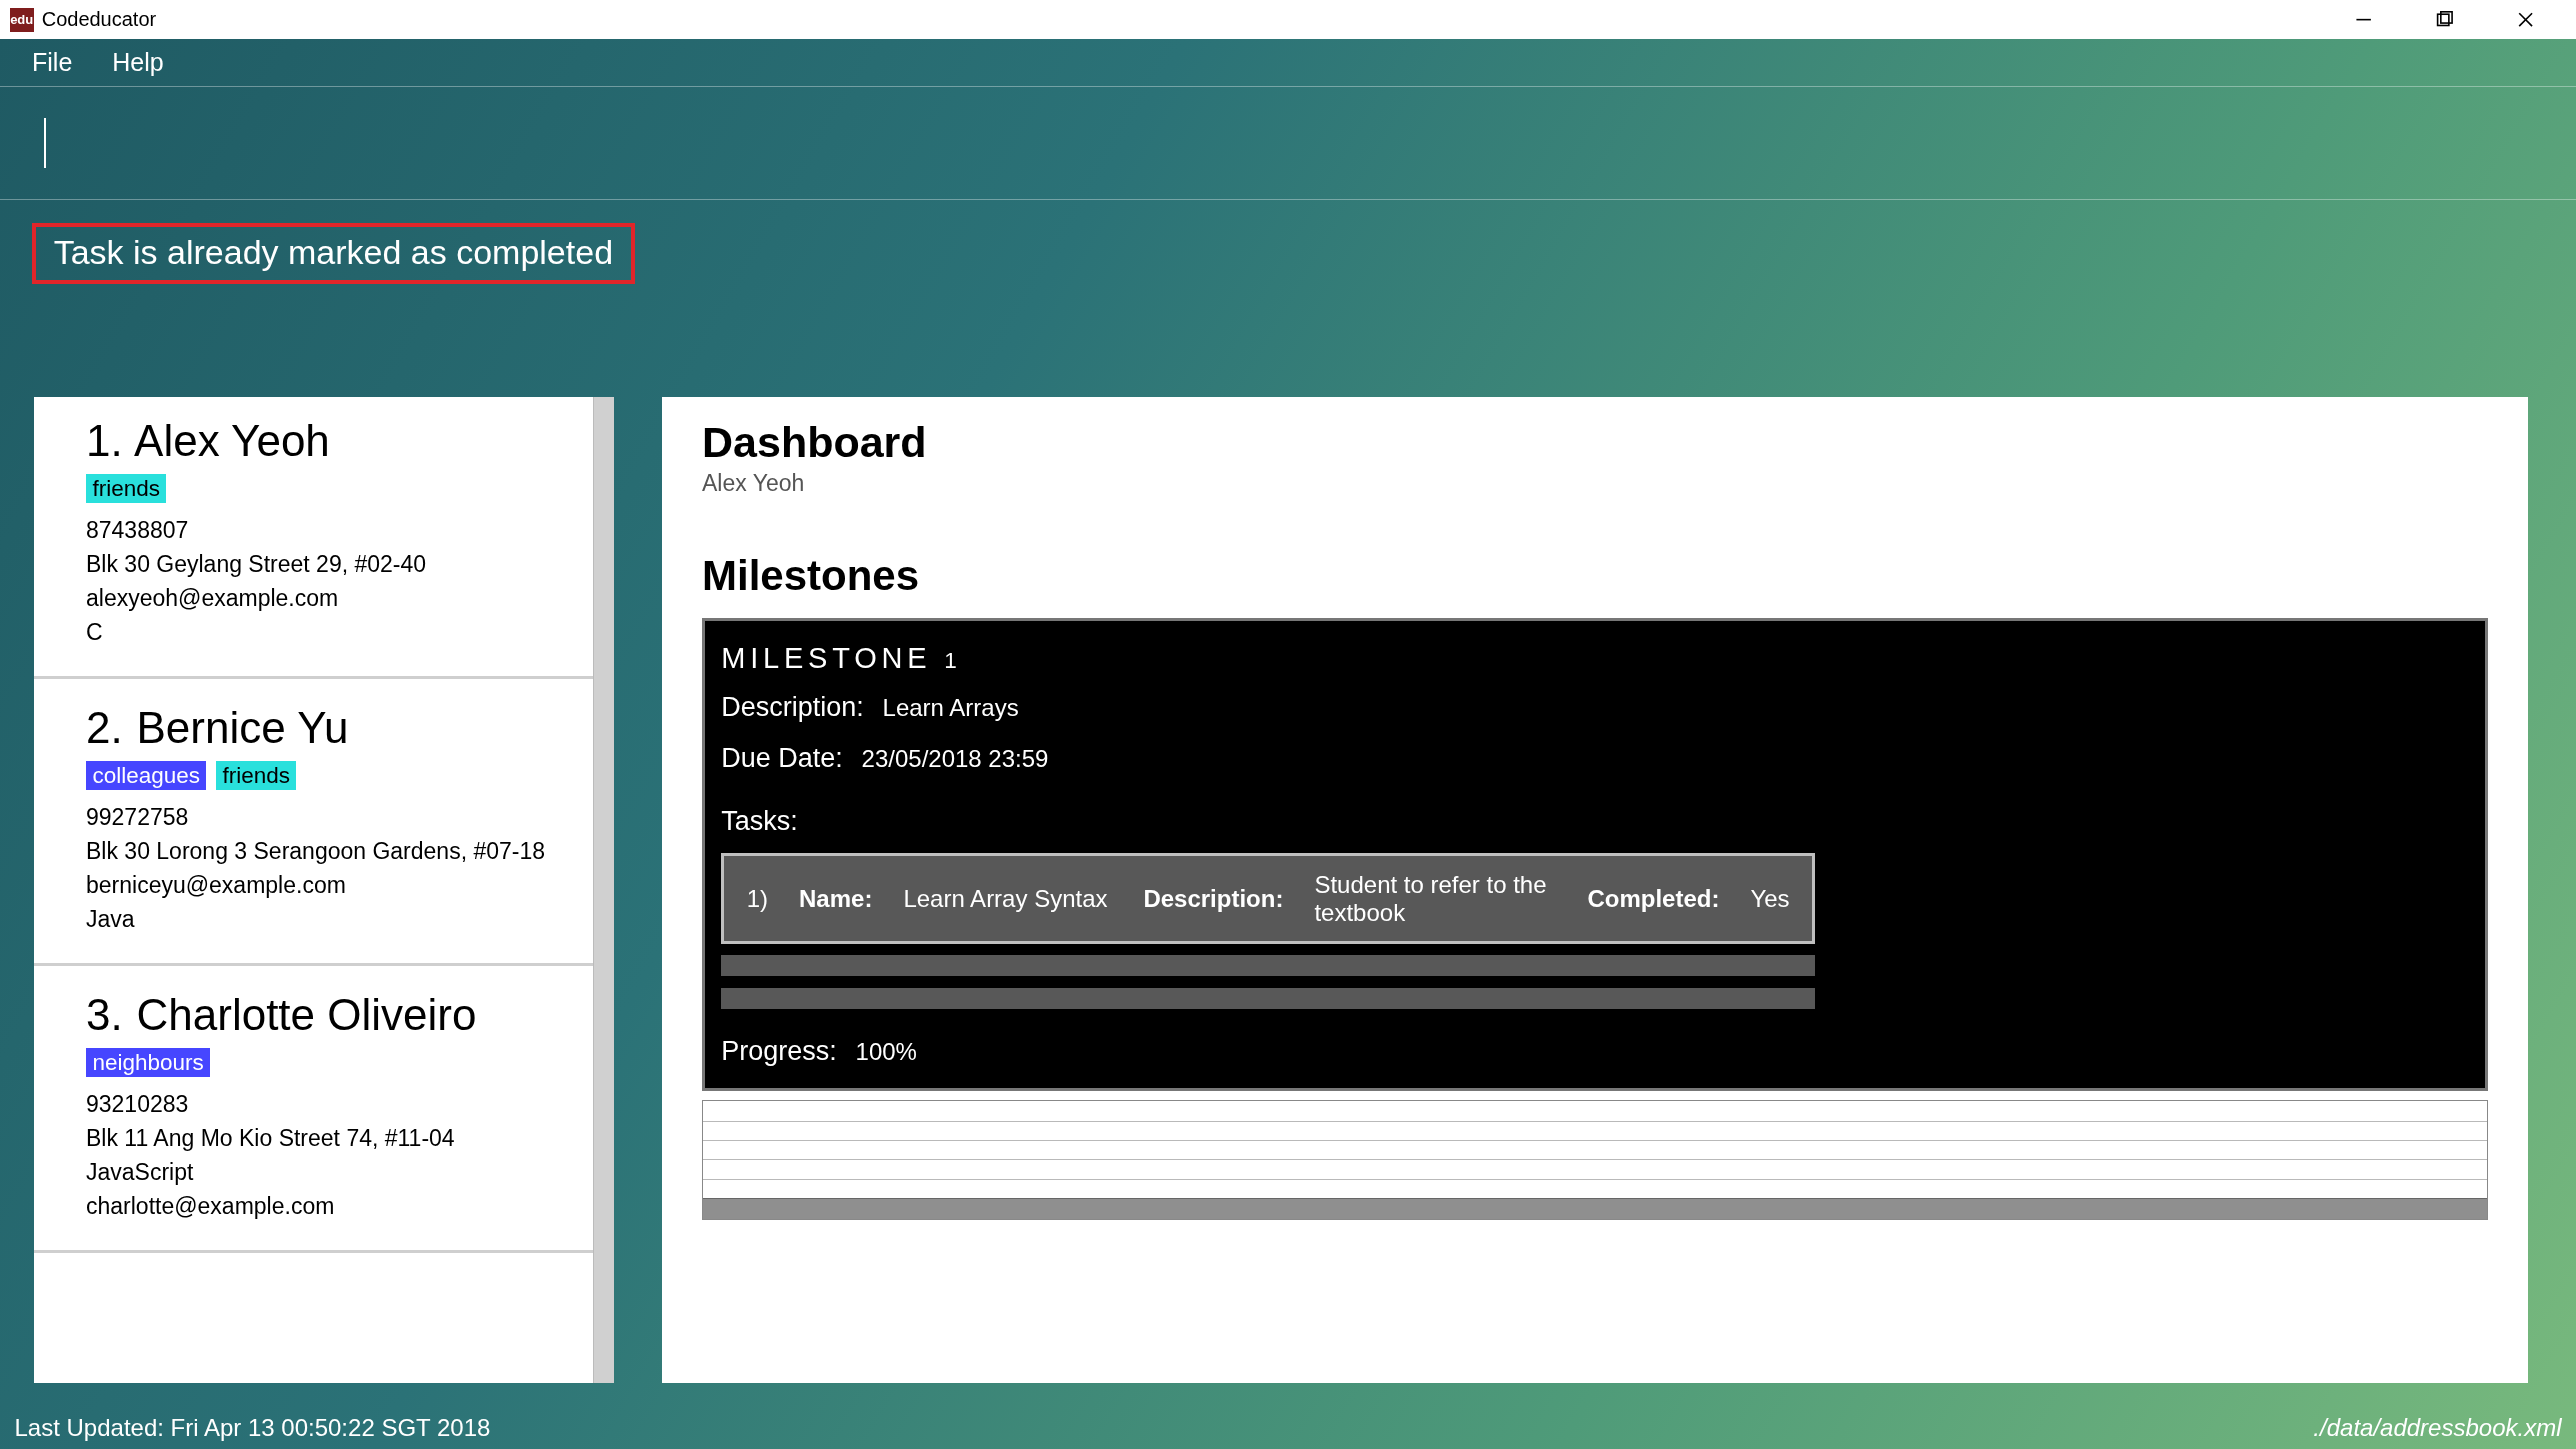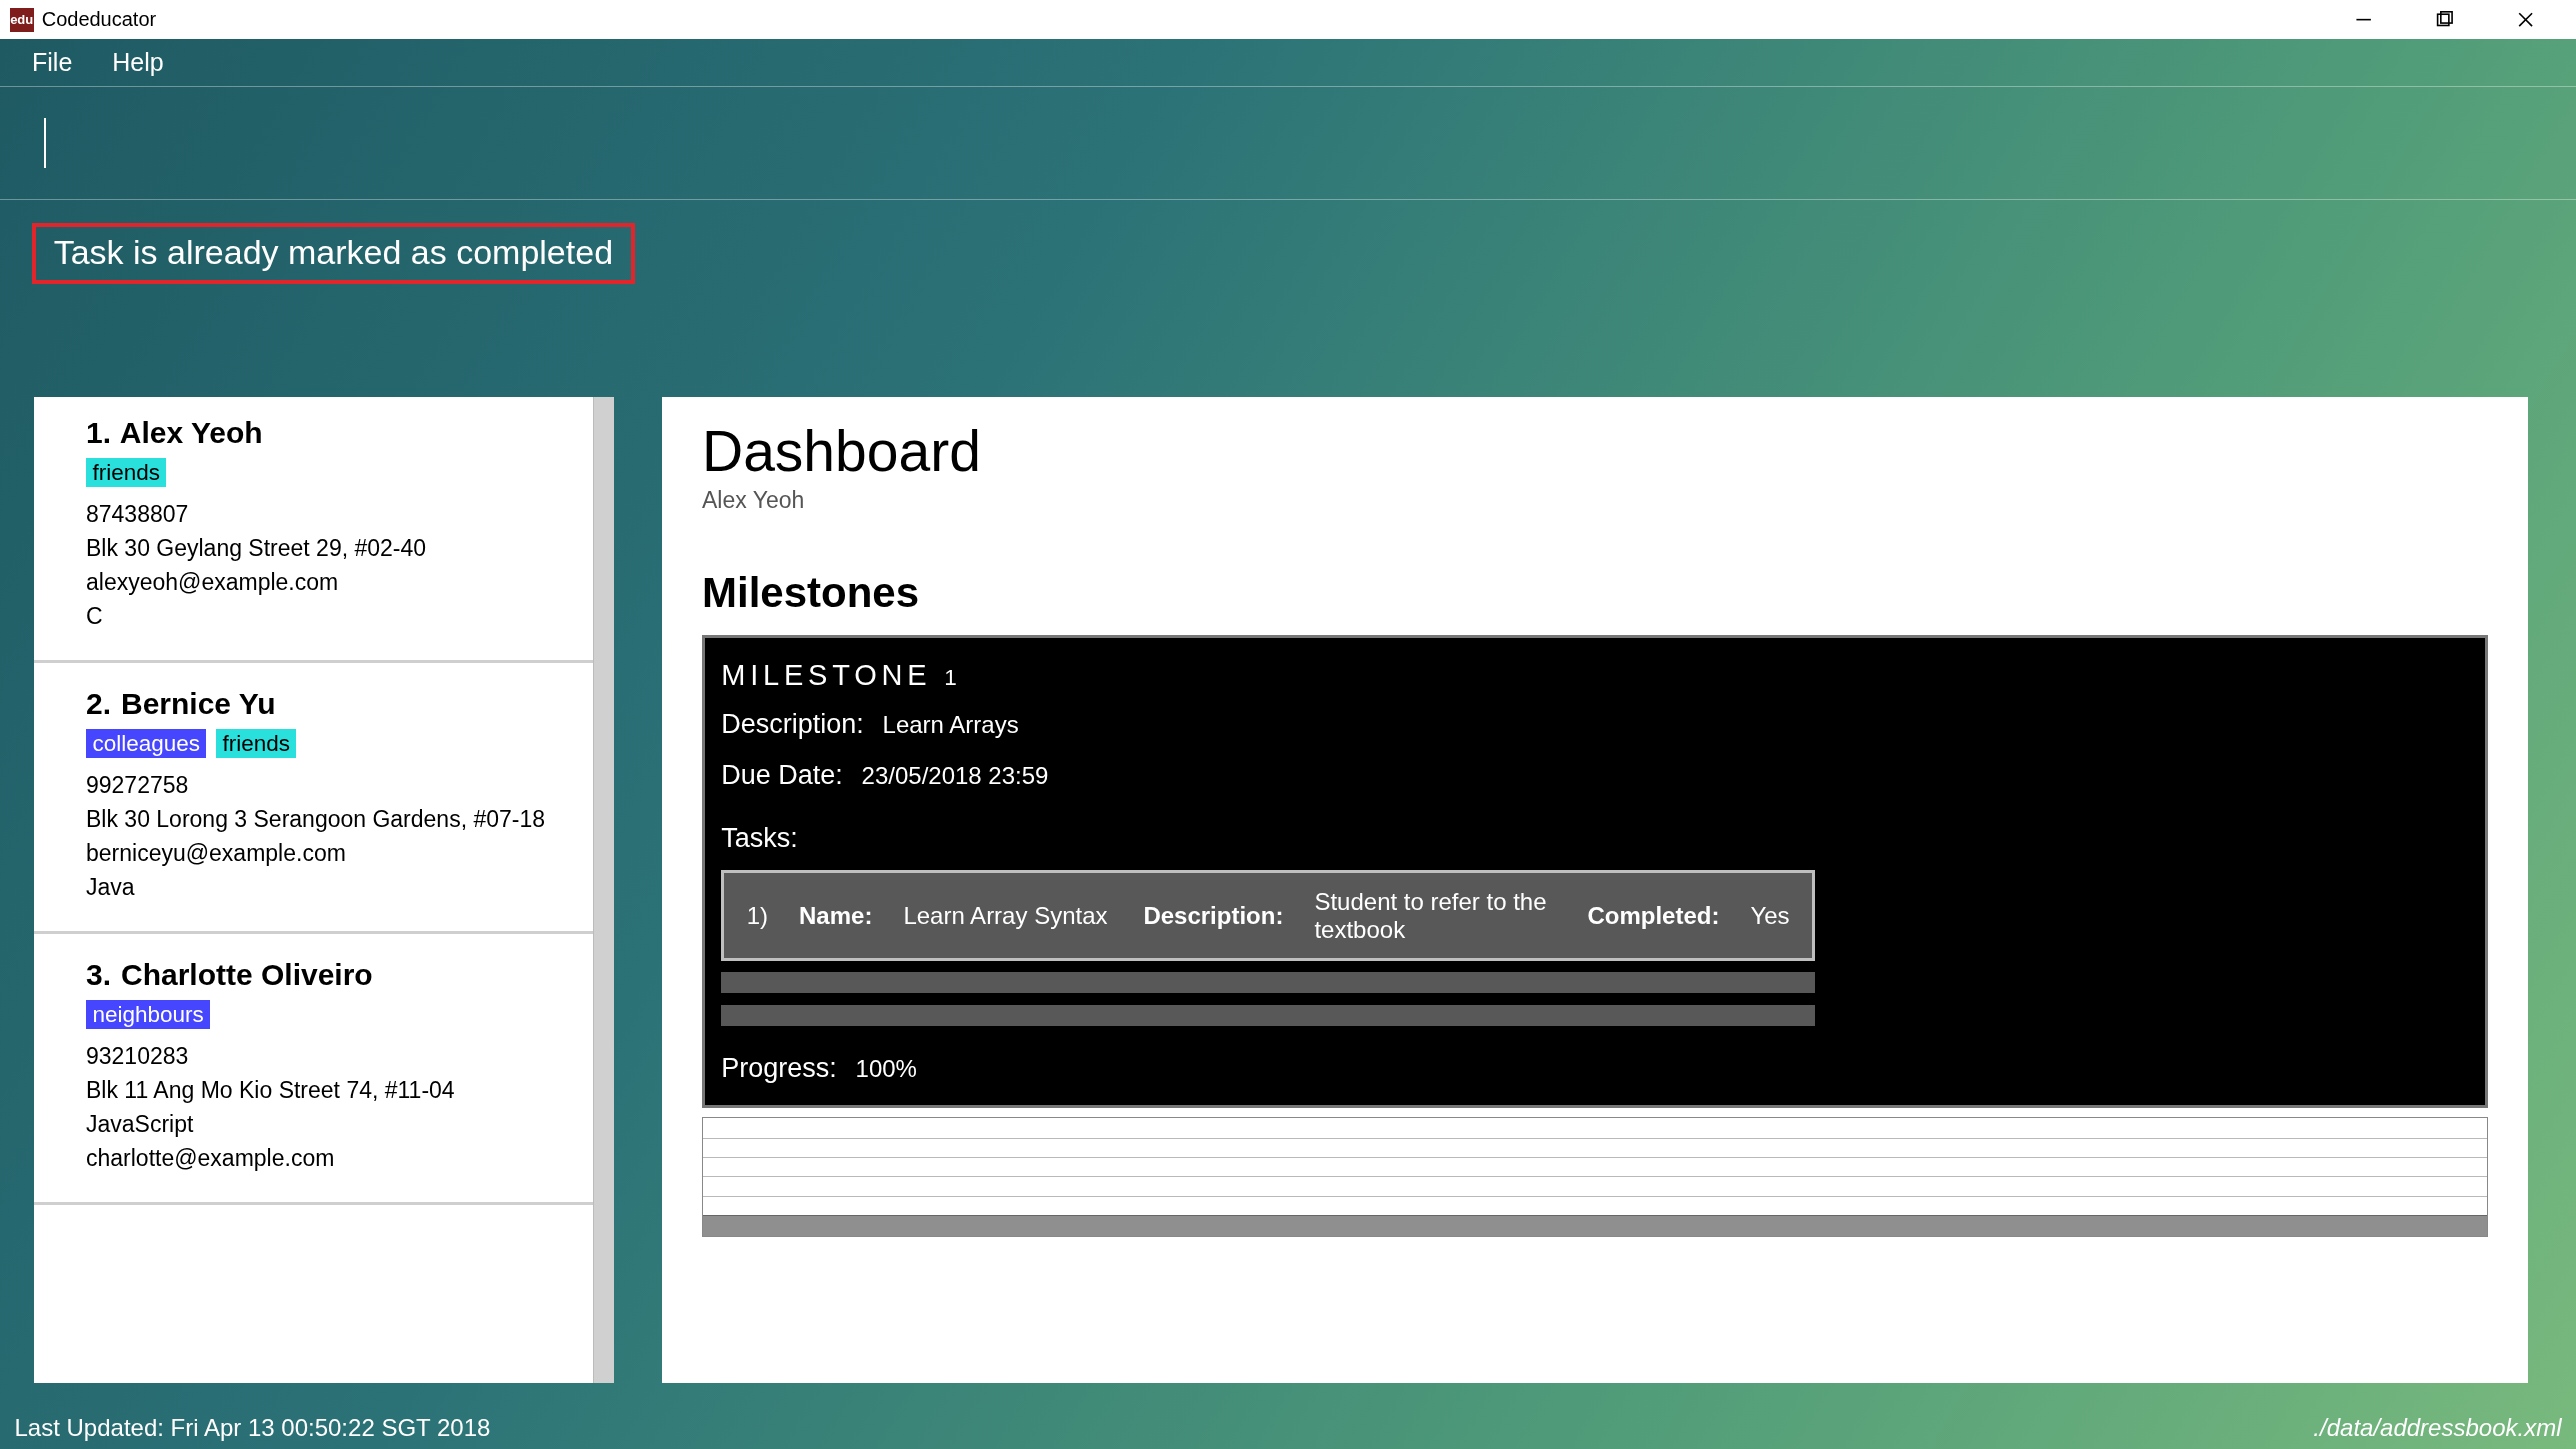--- a/index.html
+++ b/index.html
@@ -12,31 +12,31 @@
   .menu-bar { height:48px; display:flex; align-items:center; gap:40px; padding:0 32px; font-size:25px; border-bottom:0.8px solid rgba(255,255,255,0.35); }
   .input-row { height:113px; border-bottom:0.8px solid rgba(255,255,255,0.35); display:flex; align-items:center; padding-left:44px; }
   .cursor-line { width:1.6px; height:50px; background:#fff; }
   .msg-row { padding:22.5px 32px 0 32px; }
   .status-msg { display:inline-block; border:4.8px solid #e1252a; padding:6.4px 17.7px 8px 17.7px; font-size:34px; font-weight:300; }
   .content-row { flex:1; display:flex; gap:48px; padding:113px 48px 24px 34px; min-height:0; }
   .left-panel { width:580px; display:flex; background:transparent; }
   .card-list { background:#fff; color:#000; width:564px; overflow:hidden; }
   .card { padding:24px 34px 27px 52px; border-bottom:3.2px solid #cfcfcf; }
   .card.first { padding-top:19.3px; }
-  .card-title { font-size:30px; font-weight:700; margin-bottom:8px; }
+  .card-title { font-size:44px; font-weight:400; margin-bottom:8px; }
   .card-title .num { margin-right:1.6px; }
   .tags { display:flex; gap:9.7px; margin-bottom:9.7px; }
   .tag { font-size:22.5px; padding:1.6px 6.4px; color:#fff; }
   .tag.friends { background:#29e0dc; color:#000; }
   .tag.colleagues { background:#4646ff; }
   .tag.neighbours { background:#4646ff; }
   .card-line { font-size:23px; line-height:34px; }
   .left-scroll { width:21px; background:#d0d0d0; border-left:0.8px solid #bbb; }
   .right-panel { flex:1; background:#fff; color:#000; padding:21px 40px 24px 40px; display:flex; flex-direction:column; }
-  .dash-title { font-size:57px; font-weight:400; }
+  .dash-title { font-size:43px; font-weight:700; }
   .dash-sub { font-size:23px; color:#555; margin-top:3.2px; }
   .milestones-hdr { font-size:42px; font-weight:700; margin-top:55px; margin-bottom:17.7px; }
   .milestone-block { background:#000; color:#fff; border:3.2px solid #777; padding:16px 13px 16px 13px; }
   .ms-head { font-size:29px; letter-spacing:4.8px; font-weight:300; padding:4.8px 3.2px 8px 3.2px; }
   .ms-head .small { font-size:22.5px; letter-spacing:0; }
   .ms-row { font-size:27px; font-weight:300; padding:9.7px 3.2px; }
   .ms-label { display:inline-block; }
   .ms-val { font-size:24px; margin-left:11.3px; }
   .tasks-wrap { display:flex; align-items:flex-start; gap:16px; padding:9.7px 3.2px 6.4px 3.2px;flex-direction:column; }
   .tasks-label { font-size:27px; font-weight:300; padding-top:13px; }

